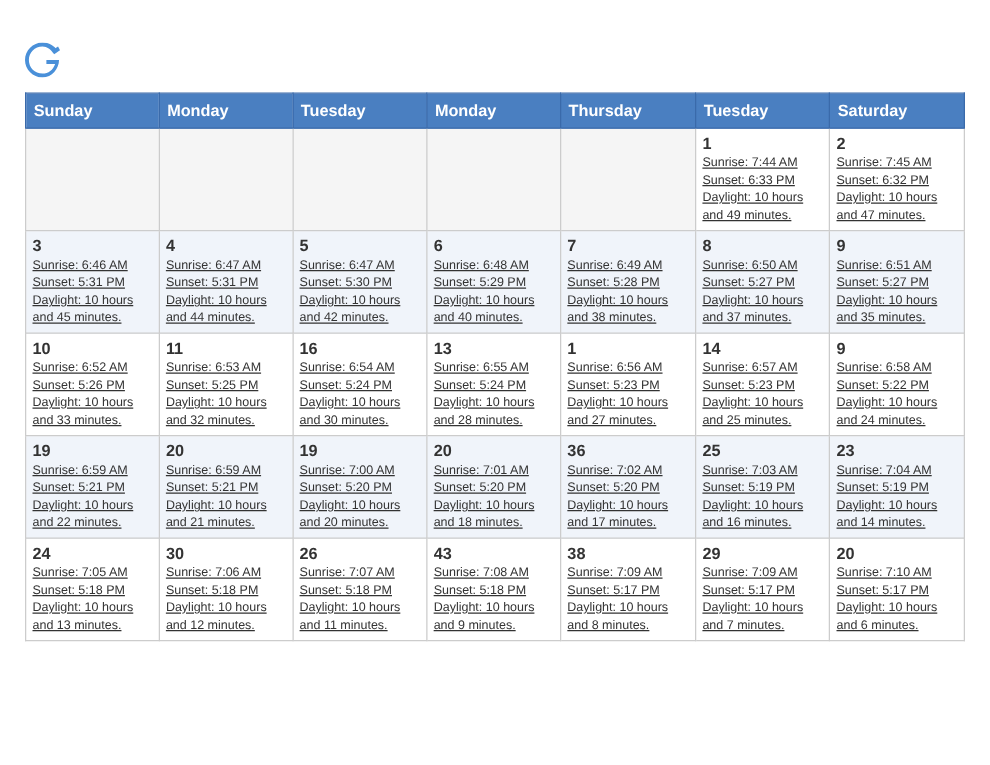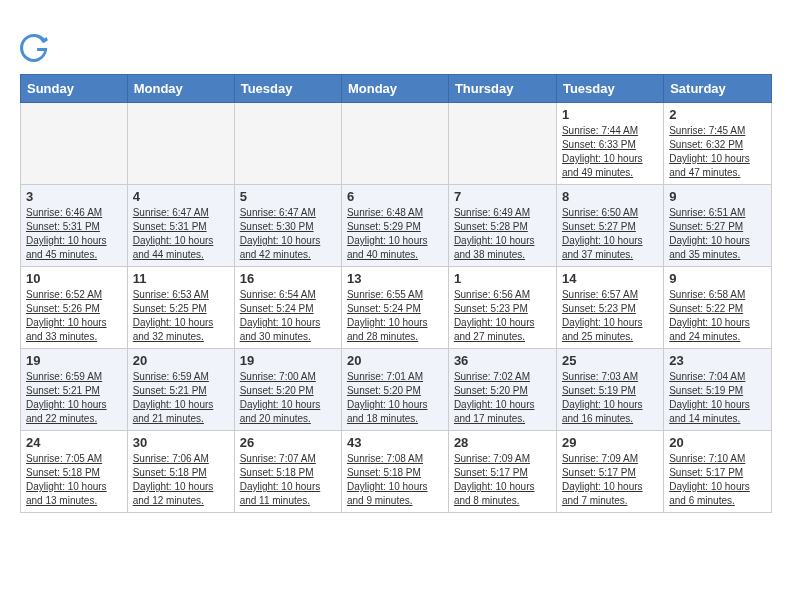--- a/index.html
+++ b/index.html
@@ -251,21 +251,21 @@
           </td>
           <td>
             <div class="day-num">26</div>
             <div class="day-info">Sunrise: 7:07 AM<br>Sunset: 5:18 PM<br>Daylight: 10 hours<br>and 11 minutes.</div>
           </td>
           <td>
             <div class="day-num">43</div>
             <div class="day-info">Sunrise: 7:08 AM<br>Sunset: 5:18 PM<br>Daylight: 10 hours<br>and 9 minutes.</div>
           </td>
           <td>
-            <div class="day-num">28</div>
+            <div class="day-num">38</div>
             <div class="day-info">Sunrise: 7:09 AM<br>Sunset: 5:17 PM<br>Daylight: 10 hours<br>and 8 minutes.</div>
           </td>
           <td>
             <div class="day-num">29</div>
             <div class="day-info">Sunrise: 7:09 AM<br>Sunset: 5:17 PM<br>Daylight: 10 hours<br>and 7 minutes.</div>
           </td>
           <td>
             <div class="day-num">20</div>
             <div class="day-info">Sunrise: 7:10 AM<br>Sunset: 5:17 PM<br>Daylight: 10 hours<br>and 6 minutes.</div>
           </td>

